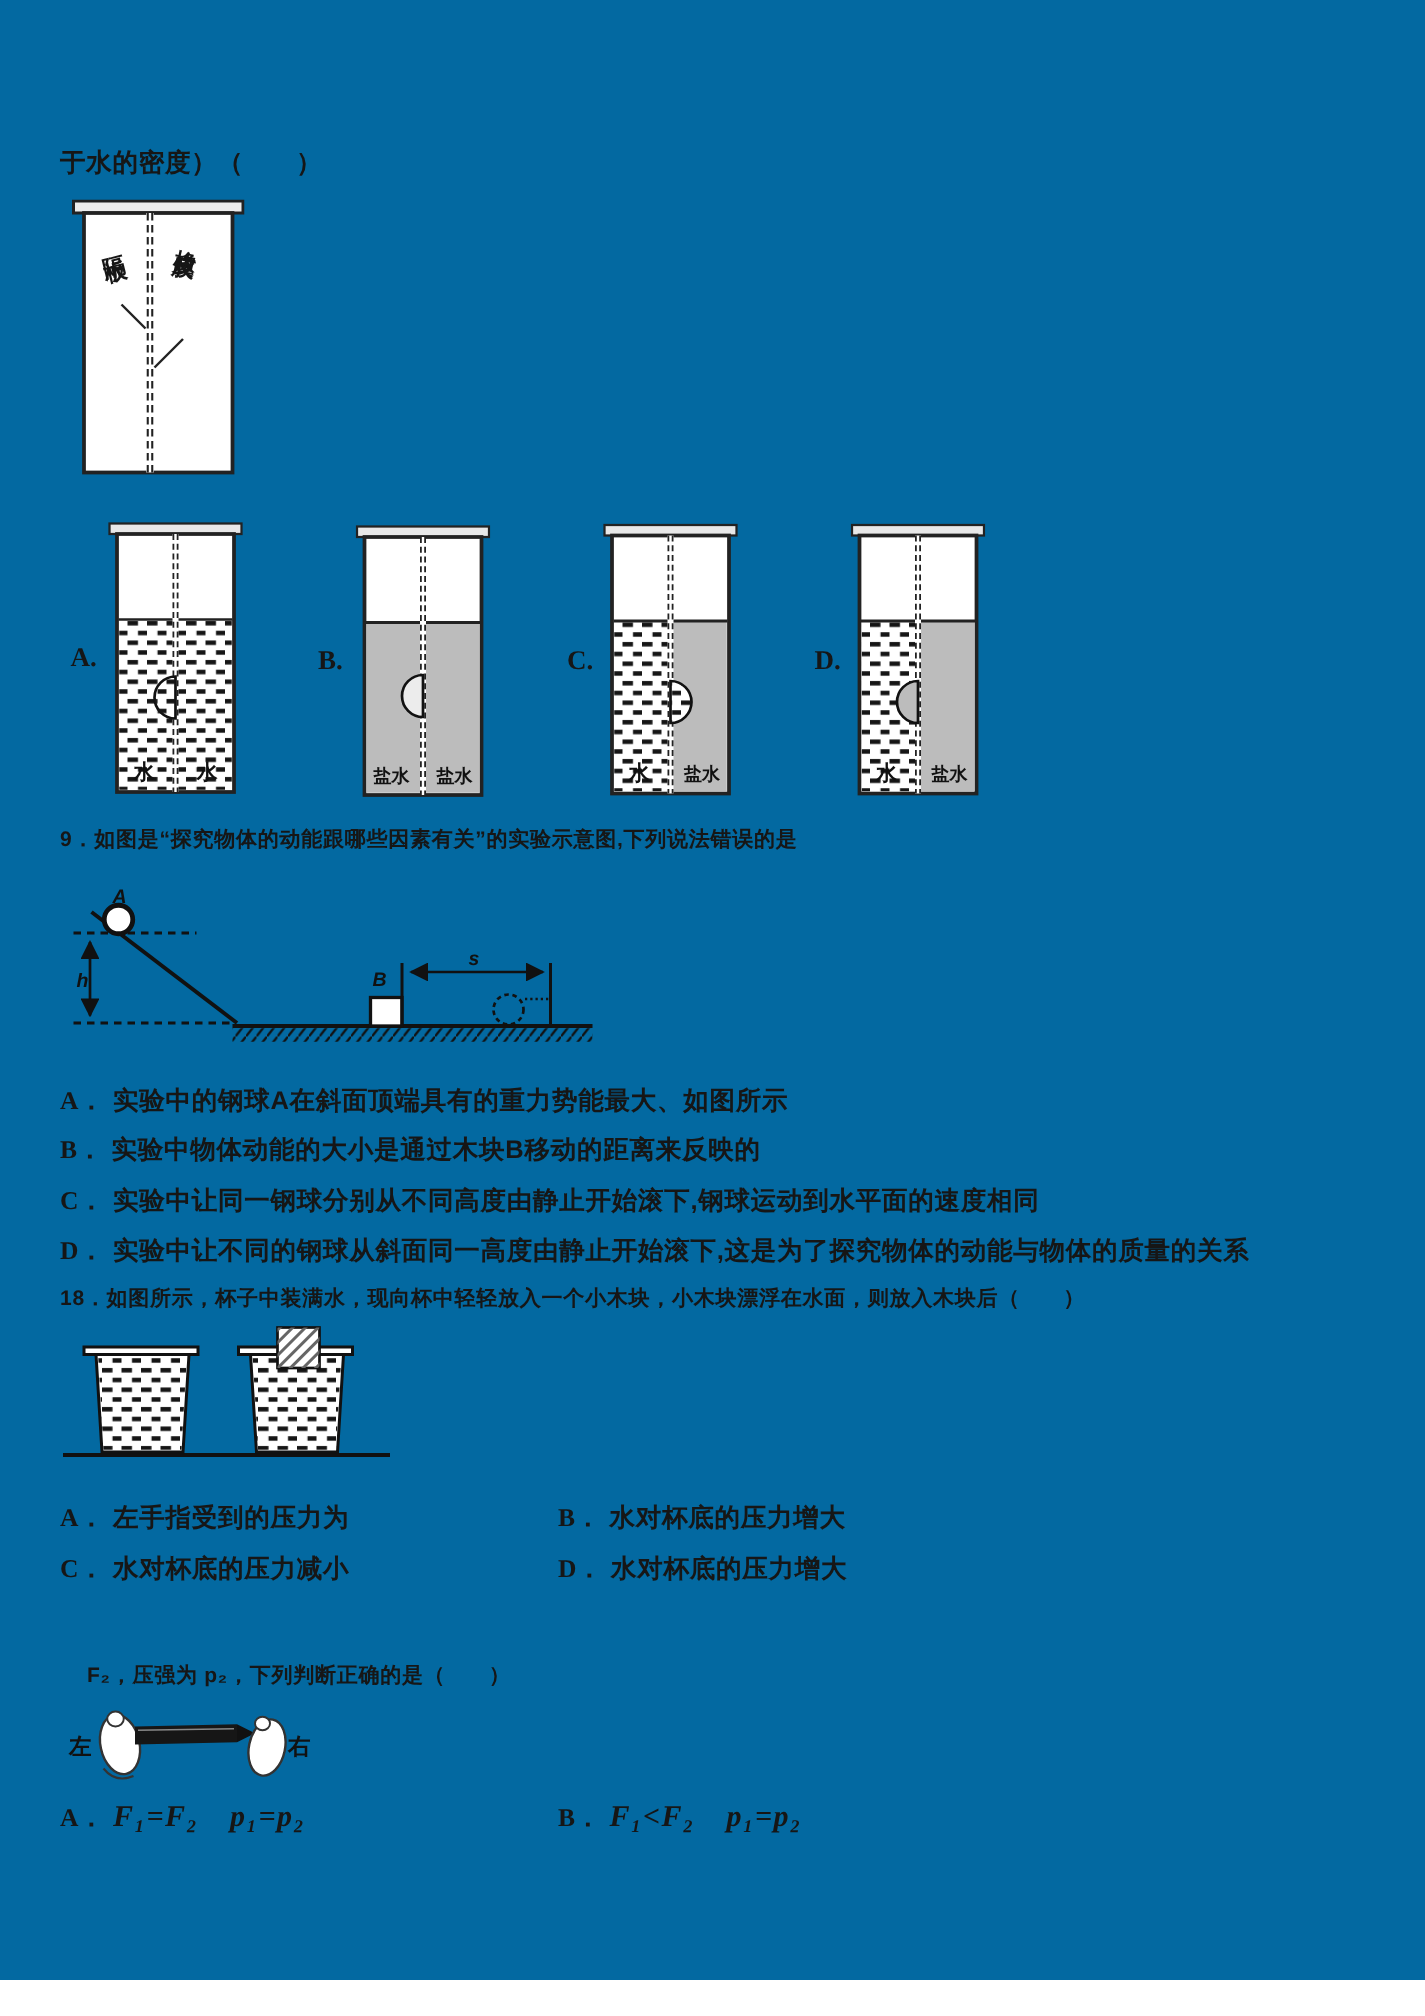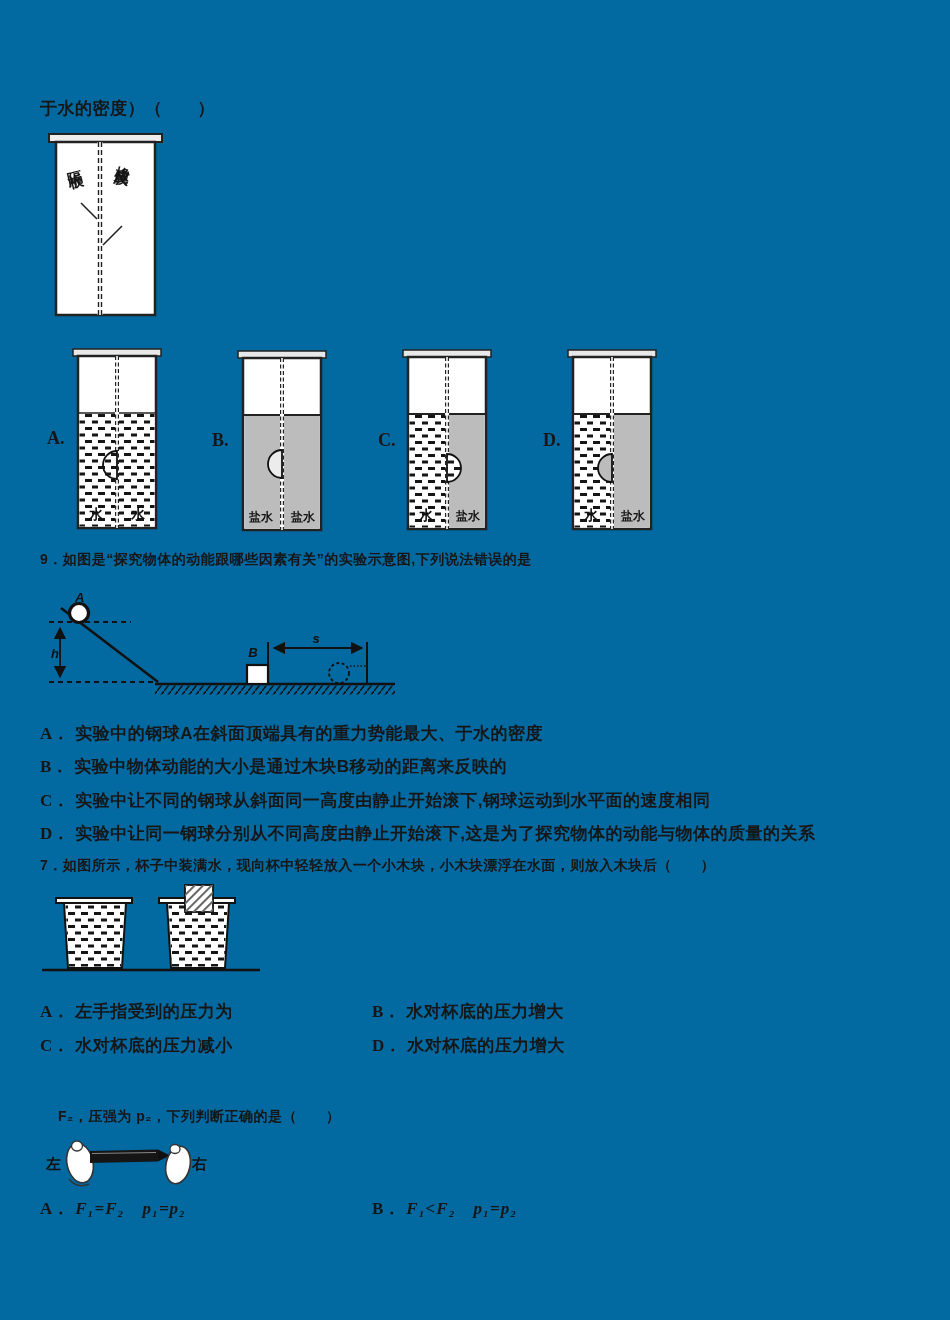--- a/index.html
+++ b/index.html
@@ -3,21 +3,21 @@
 <meta charset="utf-8">
 <style>
   html,body{margin:0;padding:0;background:#fff;}
   .page{position:relative;width:950px;height:1320px;background:#0369a1;overflow:hidden;
         font-family:"Liberation Sans",sans-serif;color:#161616;text-decoration:underline;}
   .abs{position:absolute;white-space:nowrap;}
   .cntext{font-weight:600;font-size:17px;letter-spacing:0.5px;}
   .stem{font-weight:600;font-size:14px;letter-spacing:0.5px;}
   .opt{display:flex;align-items:baseline;gap:6px;}
   .opt-label{font-family:"Liberation Serif",serif;font-weight:700;font-size:17px;}
-  .formula{font-family:"Liberation Serif",serif;font-style:italic;font-weight:700;font-size:17px;letter-spacing:1px;}
+  .formula{font-family:"Liberation Serif",serif;font-style:italic;font-weight:700;font-size:20px;letter-spacing:1px;}
   .fig-label{font-family:"Liberation Serif",serif;font-weight:700;font-size:18px;}
   .vlabel{writing-mode:vertical-rl;text-orientation:upright;font-weight:700;font-size:15px;letter-spacing:2px;line-height:1;}
   svg{display:block;}
 </style>
 </head>
 <body>
 
 <div class="page">
 
   <svg width="0" height="0" style="position:absolute" aria-hidden="true">
@@ -145,36 +145,36 @@
       <line x1="229" y1="56" x2="317" y2="56" stroke="#111" stroke-width="1.8" marker-start="url(#arr)" marker-end="url(#arr)"></line>
       <text x="271" y="51" font-size="13" font-style="italic" font-weight="bold" text-anchor="middle" fill="#111">s</text>
       <line x1="322" y1="50" x2="322" y2="92" stroke="#111" stroke-width="2"></line>
       <circle cx="294" cy="81" r="10" fill="none" stroke="#111" stroke-width="1.8" stroke-dasharray="3 2.5"></circle>
       <line x1="305" y1="74" x2="321" y2="74" stroke="#111" stroke-width="1.6" stroke-dasharray="1.5 2"></line>
     </svg>
   </div>
 
   <div class="abs opt" style="left:40px;top:722px;">
     <span class="opt-label">A．</span>
-    <span class="cntext">实验中的钢球A在斜面顶端具有的重力势能最大、于水的密度</span>
+    <span class="cntext">实验中的钢球A在斜面顶端具有的重力势能最大、如图所示</span>
   </div>
   <div class="abs opt" style="left:40px;top:755px;">
     <span class="opt-label">B．</span>
     <span class="cntext">实验中物体动能的大小是通过木块B移动的距离来反映的</span>
   </div>
   <div class="abs opt" style="left:40px;top:789px;">
     <span class="opt-label">C．</span>
-    <span class="cntext">实验中让不同的钢球从斜面同一高度由静止开始滚下,钢球运动到水平面的速度相同</span>
+    <span class="cntext">实验中让同一钢球分别从不同高度由静止开始滚下,钢球运动到水平面的速度相同</span>
   </div>
   <div class="abs opt" style="left:40px;top:822px;">
     <span class="opt-label">D．</span>
-    <span class="cntext">实验中让同一钢球分别从不同高度由静止开始滚下,这是为了探究物体的动能与物体的质量的关系</span>
-  </div>
-
-  <div class="abs stem" style="left:40px;top:857px;">7．如图所示，杯子中装满水，现向杯中轻轻放入一个小木块，小木块漂浮在水面，则放入木块后（　　）</div>
+    <span class="cntext">实验中让不同的钢球从斜面同一高度由静止开始滚下,这是为了探究物体的动能与物体的质量的关系</span>
+  </div>
+
+  <div class="abs stem" style="left:40px;top:857px;">18．如图所示，杯子中装满水，现向杯中轻轻放入一个小木块，小木块漂浮在水面，则放入木块后（　　）</div>
 
   <div class="abs" style="left:42px;top:884px;">
     <svg width="225" height="92" viewBox="0 0 225 92">
       <line x1="0" y1="86" x2="218" y2="86" stroke="#111" stroke-width="2.6"></line>
       <rect x="14" y="14" width="76" height="5" fill="#fff" stroke="#111" stroke-width="2"></rect>
       <path d="M22 19 L26 84 L80 84 L84 19 Z" fill="#fff" stroke="#111" stroke-width="2"></path>
       <path d="M23.5 21 L27 82.5 L79 82.5 L82.5 21 Z" fill="url(#pat-water)"></path>
       <rect x="117" y="14" width="76" height="5" fill="#fff" stroke="#111" stroke-width="2"></rect>
       <path d="M125 19 L129 84 L183 84 L187 19 Z" fill="#fff" stroke="#111" stroke-width="2"></path>
       <path d="M126.5 21 L130 82.5 L182 82.5 L185.5 21 Z" fill="url(#pat-water)"></path>

